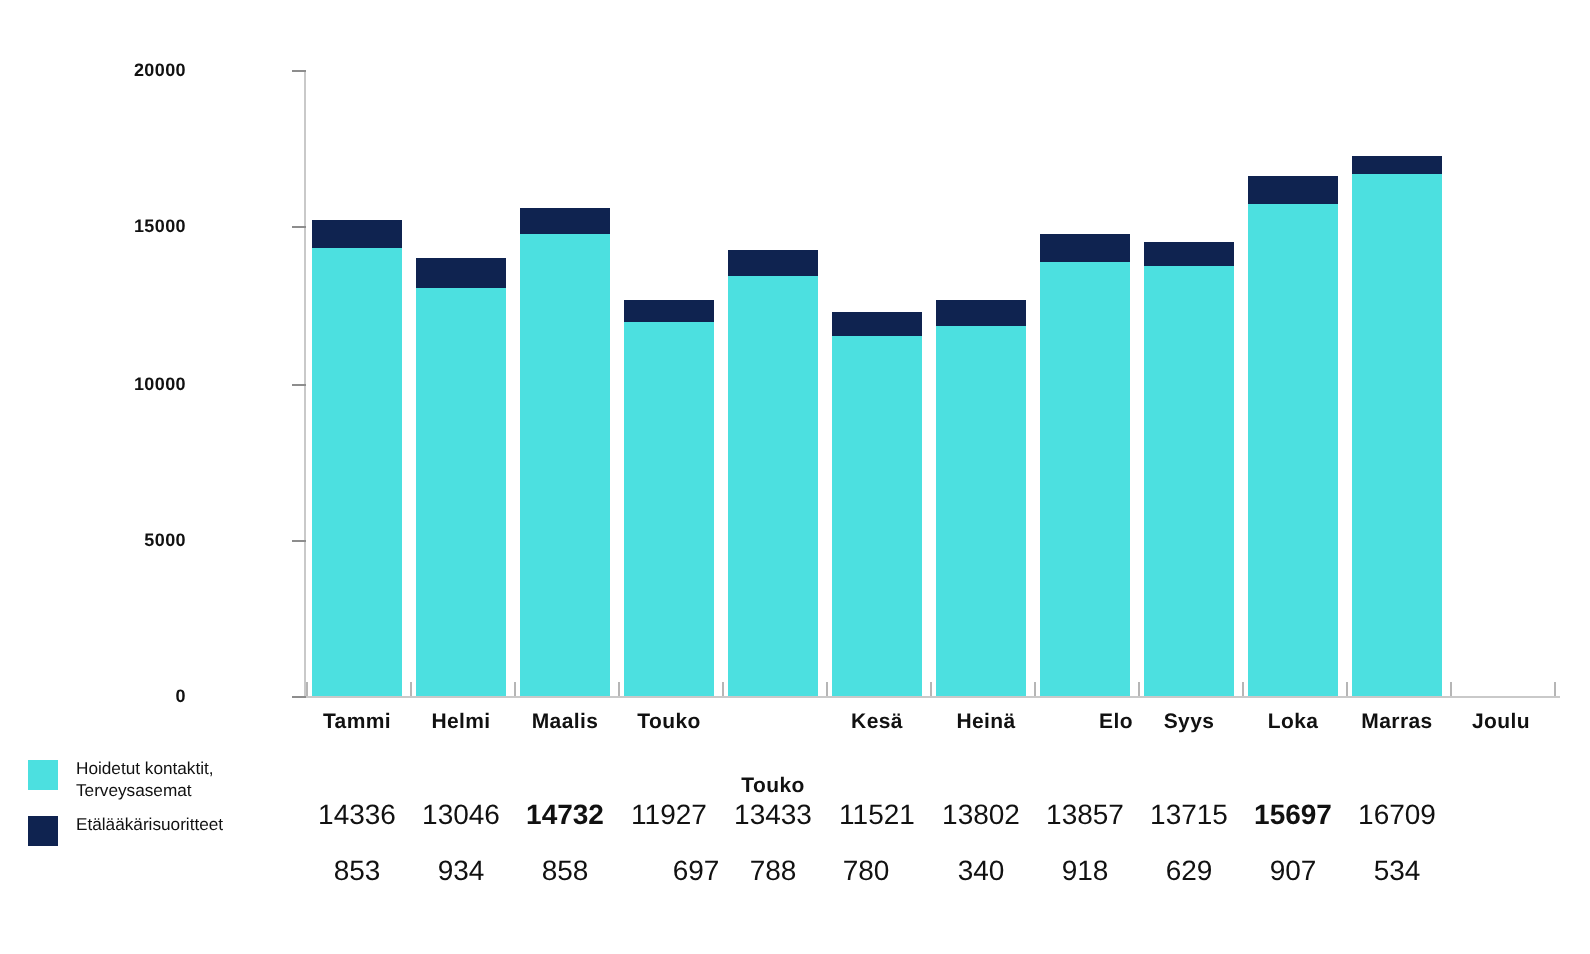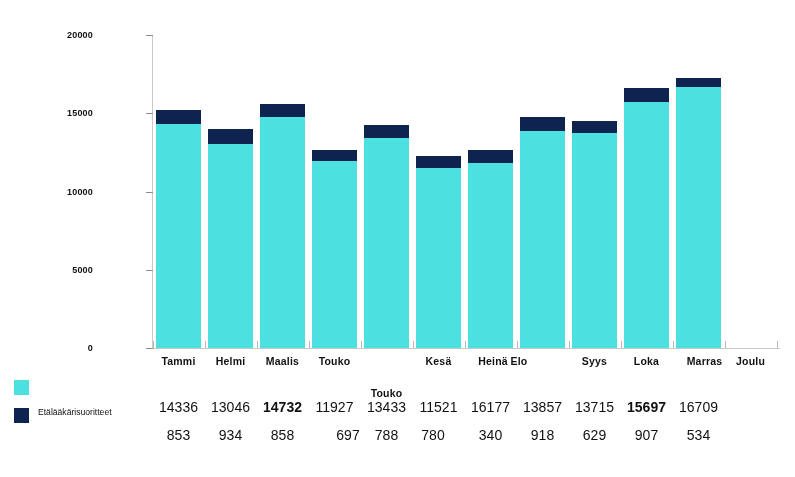--- a/index.html
+++ b/index.html
@@ -228,35 +228,36 @@
 
   <div id="data-table">
     <div class="tbl-row" id="row-header">
         <span class="month-head" style="left: 138.5px; width: 80px;">Tammi</span>
         <span class="month-head" style="left: 190.5px; width: 80px;">Helmi</span>
         <span class="month-head" style="left: 242.5px; width: 80px;">Maalis</span>
         <span class="month-head" style="left: 294.5px; width: 80px;">Touko</span>
         <span class="month-head" style="left: 346.5px; width: 80px; margin-top: 32px;">Touko</span>
         <span class="month-head" style="left: 398.5px; width: 80px;">Kesä</span>
         <span class="month-head" style="left: 453px; width: 80px;">Heinä</span>
-        <span class="month-head" style="left: 489px; width: 60px;">Elo</span>
+        <span class="month-head" style="left: 528px; width: 60px;">Elo</span>
         <span class="month-head" style="left: 554.5px; width: 80px;">Syys</span>
         <span class="month-head" style="left: 606.5px; width: 80px;">Loka</span>
-        <span class="month-head" style="left: 658.5px; width: 92px;">Marras</span>
+        <span class="month-head" style="left: 658.5px; width: 80px;">Marras</span>
         <span class="month-head" style="left: 710.5px; width: 80px;">Joulu</span>
       </div>
     <div class="tbl-row" id="row-series-0">
       <span class="legend-swatch" style="top: 1px; background: rgb(76, 224, 224);"></span>
+      <span class="legend-label">Hoidetut kontaktit, Terveysasemat</span>
     <span class="cell-val" style="left: 138.5px; width: 80px;">14336</span>
         <span class="cell-val" style="left: 190.5px; width: 80px;">13046</span>
         <span class="cell-val" style="left: 242.5px; width: 80px; font-weight: bold;">14732</span>
         <span class="cell-val" style="left: 294.5px; width: 80px;">11927</span>
         <span class="cell-val" style="left: 346.5px; width: 80px;">13433</span>
         <span class="cell-val" style="left: 398.5px; width: 80px;">11521</span>
-        <span class="cell-val" style="left: 450.5px; width: 80px;">16177</span>
+        <span class="cell-val" style="left: 450.5px; width: 80px;">13802</span>
         <span class="cell-val" style="left: 502.5px; width: 80px;">13857</span>
         <span class="cell-val" style="left: 554.5px; width: 80px;">13715</span>
         <span class="cell-val" style="left: 606.5px; width: 80px; font-weight: bold;">15697</span>
         <span class="cell-val" style="left: 658.5px; width: 80px;">16709</span>
       </div>
     <div class="tbl-row" id="row-series-1">
       <span class="legend-swatch" style="top: 1px; background: rgb(15, 35, 80);"></span>
       <span class="legend-label">Etälääkärisuoritteet</span>
     <span class="cell-val" style="left: 138.5px; width: 80px;">853</span>
         <span class="cell-val" style="left: 190.5px; width: 80px;">934</span>

